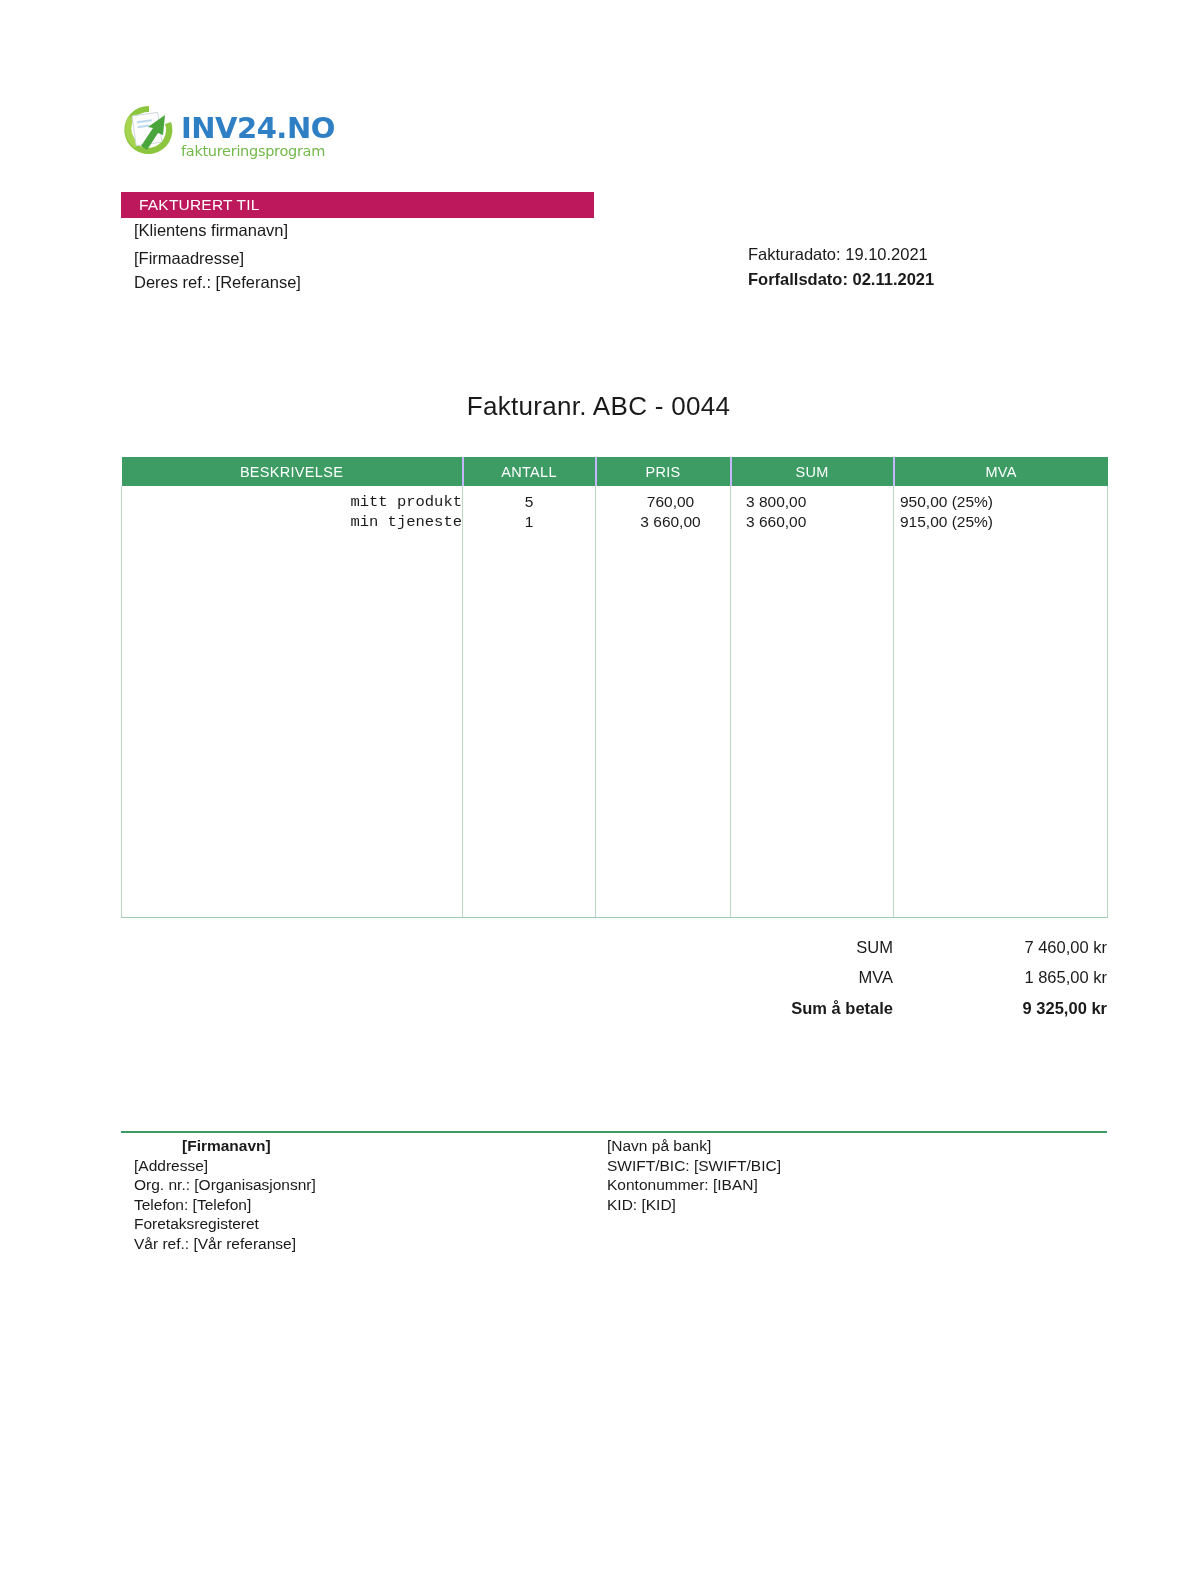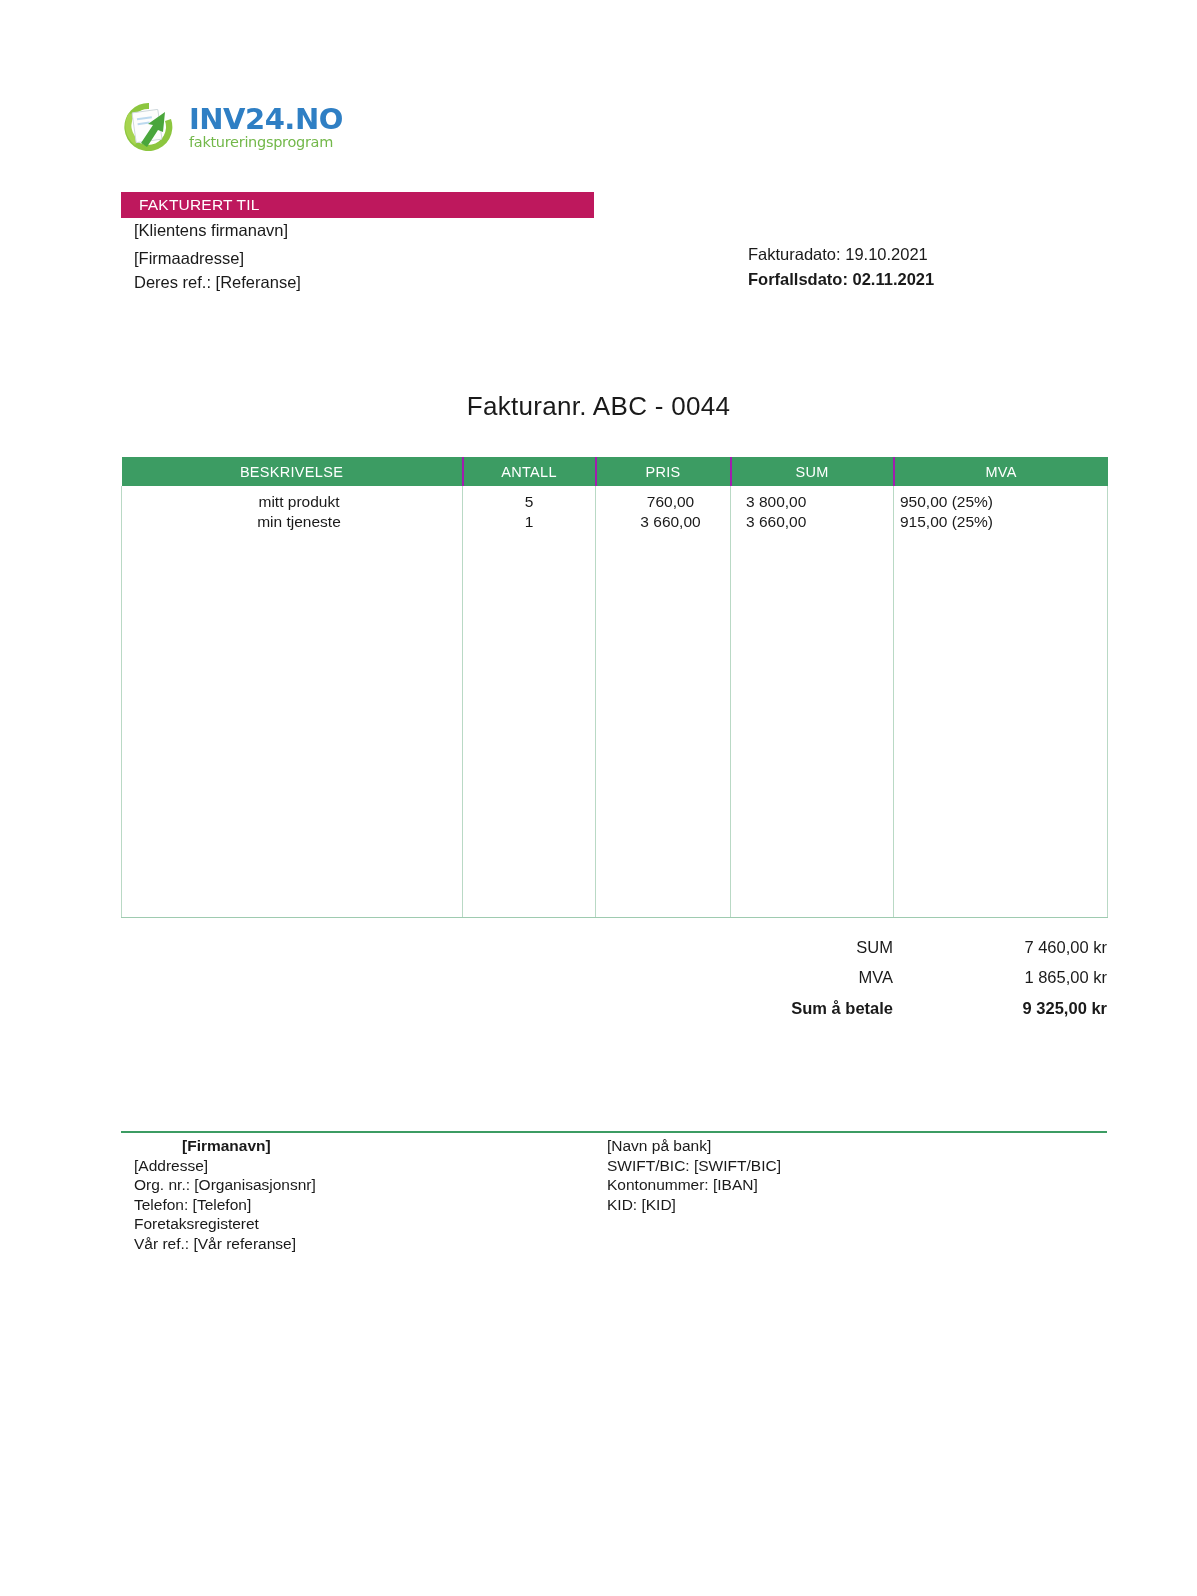--- a/index.html
+++ b/index.html
@@ -19,22 +19,21 @@
   }
 
   
   .logo-block {
     position: absolute;
     left: 121px;
     top: 96px;
     width: 320px;
     height: 62px;
     display: flex;
-    align-items: center;
-    gap: 8px;
+    align-items: flex-end;
   }
   .logo-mark {
     position: relative;
     width: 56px;
     height: 56px;
     flex: 0 0 56px;
   }
   .logo-text {
     margin-left: 4px;
     line-height: 1;
@@ -125,33 +124,33 @@
   }
   .inv-table th {
     background: #3c9c63;
     color: #ffffff;
     font-weight: normal;
     font-size: 14.5px;
     letter-spacing: 0.3px;
     height: 29px;
     padding: 0;
     text-align: center;
-    border-right: 2px solid #a21caf;
+    border-right: 2px solid #c4b5fd;
   }
   .inv-table th:last-child { border-right: none; }
   .inv-table td {
     font-size: 15.5px;
     color: #1a1a1a;
     padding: 0;
     height: 20px;
     vertical-align: top;
     border-left: 1px solid #b9d9c5;
     border-right: 1px solid #b9d9c5;
   }
-  .inv-table td.c-desc   { text-align: center; padding-left: 14px; }
+  .inv-table td.c-desc   { text-align: right; padding-left: 14px; font-family: Liberation Mono, monospace; }
   .inv-table td.c-qty    { text-align: center; }
   .inv-table td.c-price  { text-align: center; padding-left: 15px; }
   .inv-table td.c-sum    { text-align: left; padding-left: 15px; }
   .inv-table td.c-vat    { text-align: center; padding-right: 108px; }
   .inv-table tr.first-row td { padding-top: 7px; }
   .inv-table tr.filler td {
     height: 384px;
     border-bottom: 1px solid #9ecbb0;
   }
   .col-desc  { width: 341px; }

